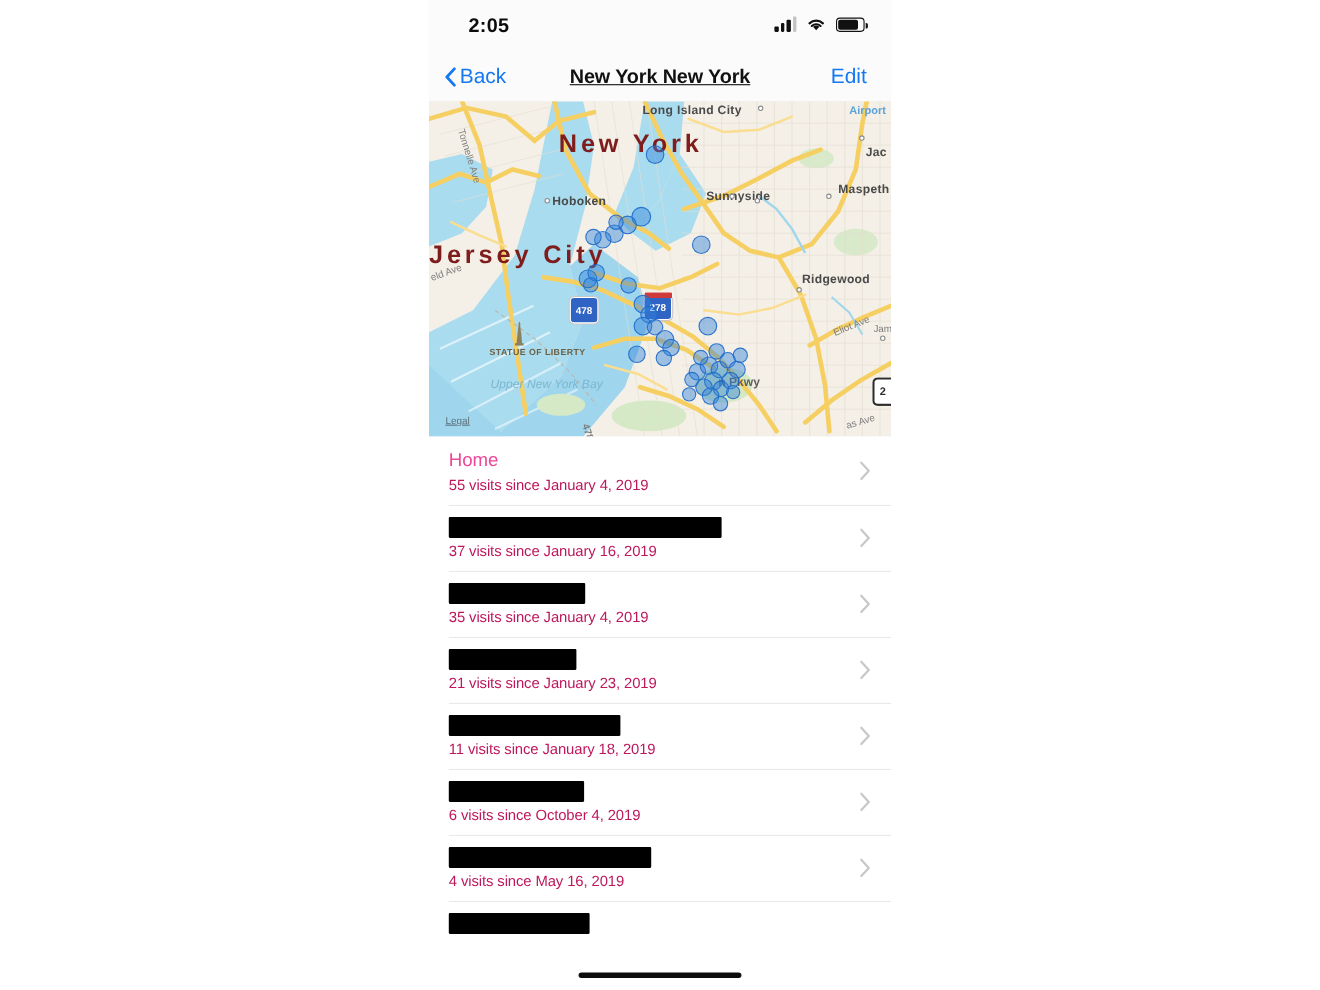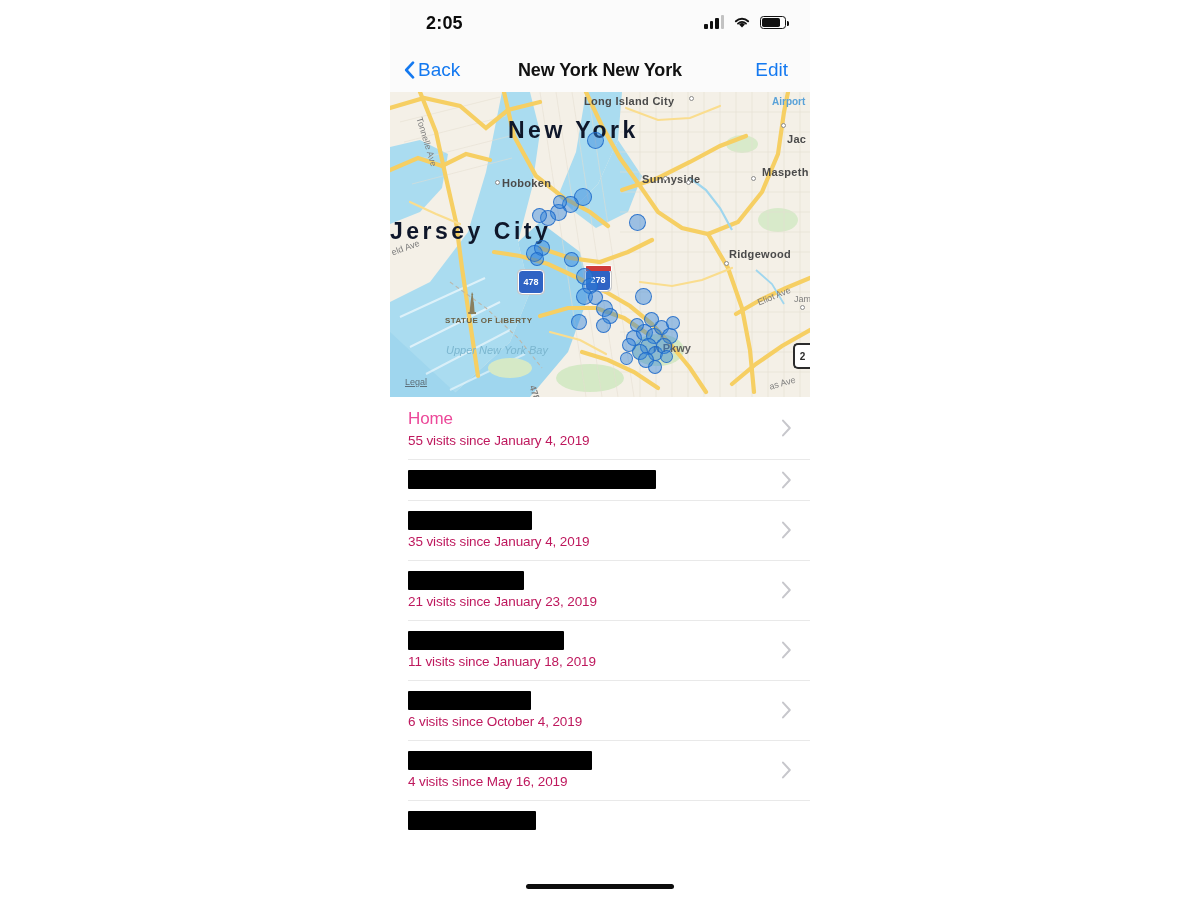--- a/index.html
+++ b/index.html
@@ -52,37 +52,38 @@
   .nav-back {
     position: absolute; left: 14px; top: 50%; transform: translateY(-50%);
     display: flex; align-items: center; gap: 3px;
     color: #1479f0; font-size: 19px; cursor: pointer;
   }
   .nav-back .chev { display: block; width: 11px; height: 18px; }
   .nav-title {
     position: absolute; left: 0; right: 0; top: 50%; transform: translateY(-50%);
     text-align: center; font-size: 18px; font-weight: bold; color: #111;
     letter-spacing: -0.1px;
+    text-decoration: underline;
   }
   .nav-edit {
     position: absolute; right: 22px; top: 50%; transform: translateY(-50%);
     color: #1479f0; font-size: 19px; cursor: pointer;
   }
 
   
   .map {
     position: relative; width: 420px; height: 305px;
     background: #f3efe6; overflow: hidden;
   }
   .map svg { position: absolute; left: 0; top: 0; }
   .map-label {
     position: absolute; color: #5c5c5c; white-space: nowrap;
     pointer-events: none; font-family: "Liberation Sans", sans-serif;
   }
-  .lbl-city-big { font-size: 23px; font-weight: bold; letter-spacing: 3.5px; color: #0f172a; }
+  .lbl-city-big { font-size: 23px; font-weight: bold; letter-spacing: 3.5px; color: #7f1d1d; }
   .lbl-town { font-size: 11px; font-weight: bold; color: #4a4a4a; letter-spacing: 0.3px; }
   .lbl-small { font-size: 9px; color: #7d7d7d; }
   .lbl-water { font-size: 11px; font-style: italic; color: #7bb6cf; line-height: 1.15; text-align: center; }
   .lbl-blue { font-size: 10px; font-weight: bold; color: #5aa2d8; }
   .poi-dot {
     position: absolute; width: 5px; height: 5px; border-radius: 50%;
     background: #ffffff; border: 1.3px solid #8a8a8a;
   }
   .legal {
     position: absolute; left: 15px; bottom: 10px;
@@ -328,20 +329,21 @@
           <svg width="11" height="18" viewBox="0 0 11 18">
               <path d="M2 1.6 L8.8 9 L2 16.4" stroke="#c7c7cc" stroke-width="2" fill="none" stroke-linecap="round" stroke-linejoin="round"></path>
             </svg>
         </span>
       </div>
 
       <div class="row">
         <div class="row-title">
             <span class="redact" style="display:block; width:248px;"></span>
           </div>
+        <div class="row-sub">37 visits since January 16, 2019</div>
         <span class="row-chev">
           <svg width="11" height="18" viewBox="0 0 11 18">
               <path d="M2 1.6 L8.8 9 L2 16.4" stroke="#c7c7cc" stroke-width="2" fill="none" stroke-linecap="round" stroke-linejoin="round"></path>
             </svg>
         </span>
       </div>
 
       <div class="row">
         <div class="row-title">
             <span class="redact" style="display:block; width:124px;"></span>

